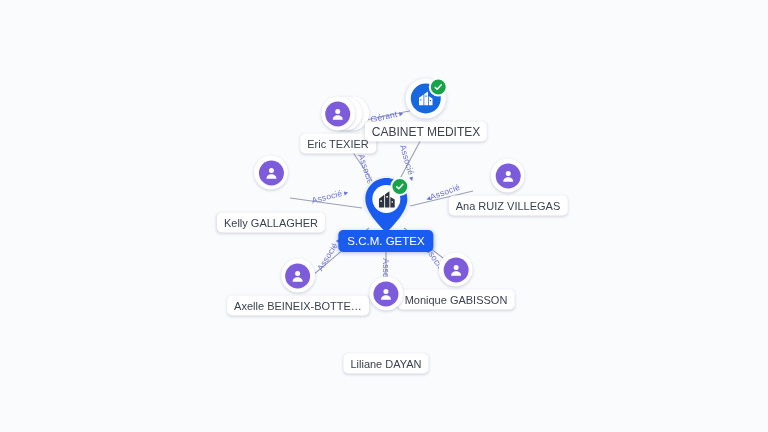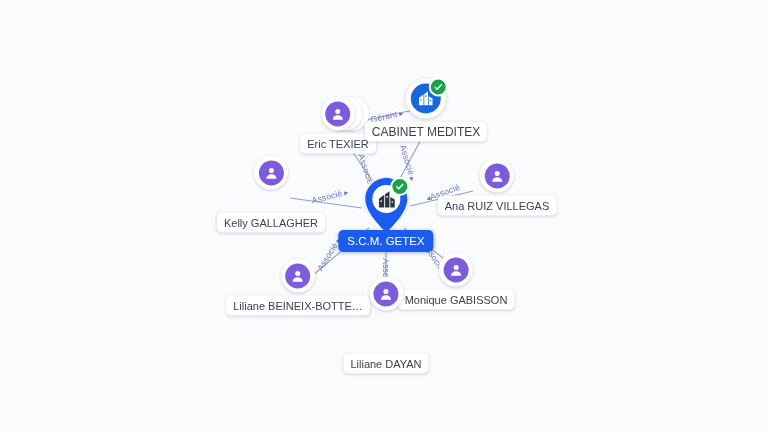--- a/index.html
+++ b/index.html
@@ -211,21 +211,21 @@
           <svg viewBox="0 0 24 24" fill="#ffffff" xmlns="http://www.w3.org/2000/svg">
             <circle cx="12" cy="8" r="4"></circle>
             <path d="M4 21c0-4.4 3.6-7 8-7s8 2.6 8 7z"></path>
           </svg>
         </div>
       </div>
     </div>
     <div class="node-label">Kelly GALLAGHER</div>
   </div>
 
-  <div class="node" style="left: 497px; top: 187px;">
+  <div class="node" style="left: 508px; top: 187px;">
     <div class="node-glyph">
       <div class="person-circle">
         <div class="person-inner">
           <svg viewBox="0 0 24 24" fill="#ffffff" xmlns="http://www.w3.org/2000/svg">
             <circle cx="12" cy="8" r="4"></circle>
             <path d="M4 21c0-4.4 3.6-7 8-7s8 2.6 8 7z"></path>
           </svg>
         </div>
       </div>
     </div>
@@ -236,21 +236,21 @@
     <div class="node-glyph">
       <div class="person-circle">
         <div class="person-inner">
           <svg viewBox="0 0 24 24" fill="#ffffff" xmlns="http://www.w3.org/2000/svg">
             <circle cx="12" cy="8" r="4"></circle>
             <path d="M4 21c0-4.4 3.6-7 8-7s8 2.6 8 7z"></path>
           </svg>
         </div>
       </div>
     </div>
-    <div class="node-label">Liliane BEINEIX-BOTTE…</div>
+    <div class="node-label">Axelle BEINEIX-BOTTE…</div>
   </div>
 
   <div class="node" style="left: 456px; top: 281px;">
     <div class="node-glyph">
       <div class="person-circle">
         <div class="person-inner">
           <svg viewBox="0 0 24 24" fill="#ffffff" xmlns="http://www.w3.org/2000/svg">
             <circle cx="12" cy="8" r="4"></circle>
             <path d="M4 21c0-4.4 3.6-7 8-7s8 2.6 8 7z"></path>
           </svg>

